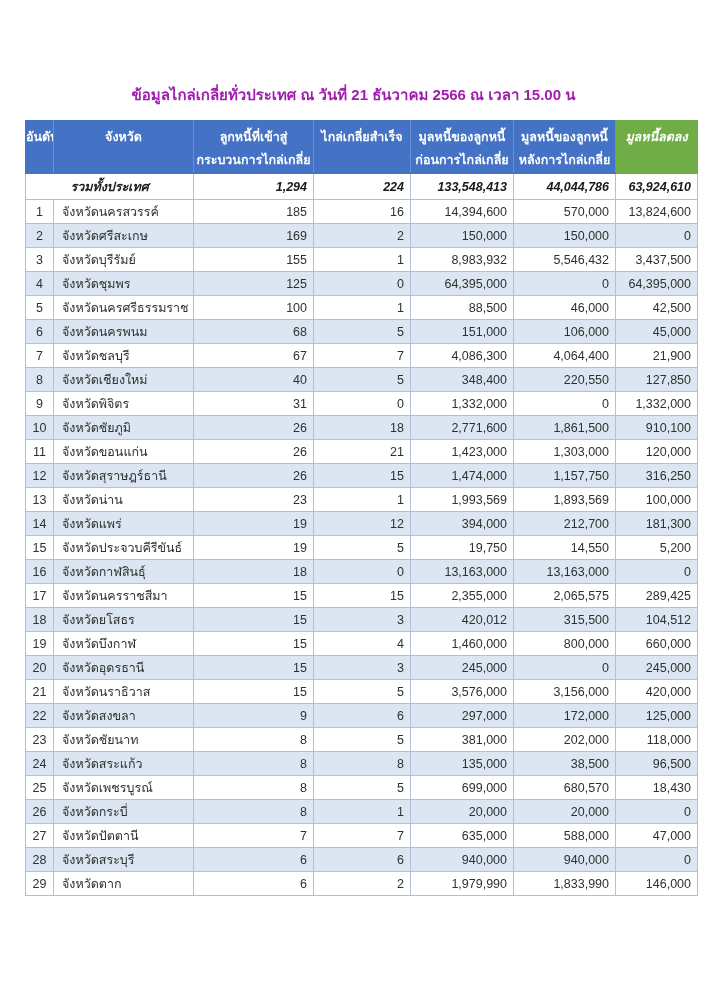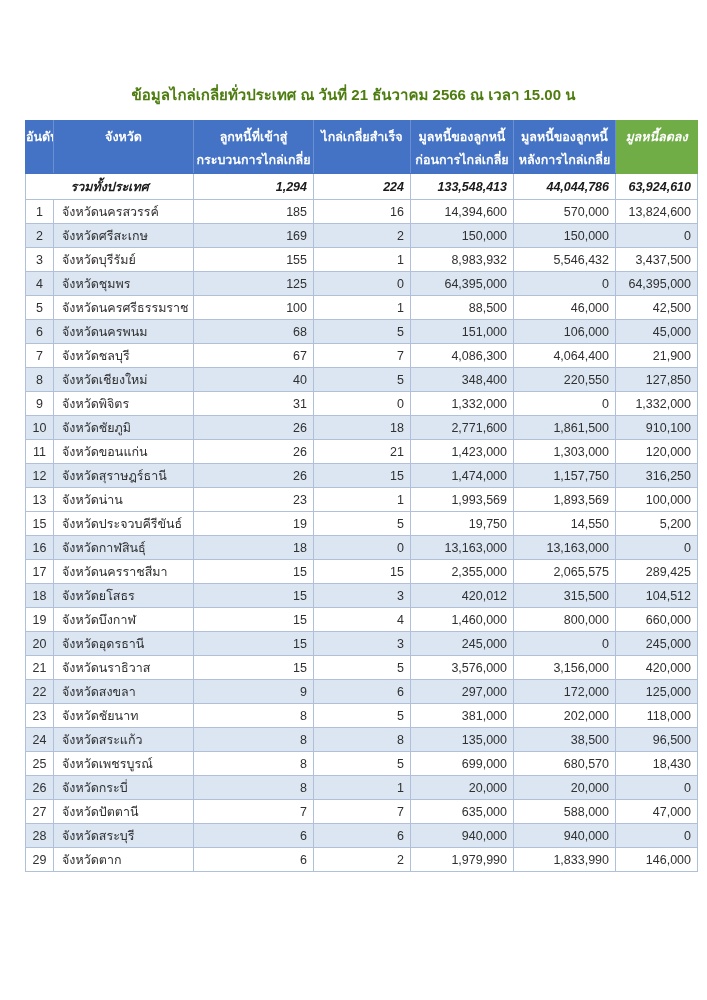--- a/index.html
+++ b/index.html
@@ -12,21 +12,21 @@
     font-family:"Liberation Sans", sans-serif;
     color:#303030;
   }
   .doc-title {
     position:absolute;
     top:83px; left:0;
     width:100%;
     text-align:center;
     font-size:15px;
     font-weight:bold;
-    color:#4d7c0f;
+    color:#a21caf;
   }
   table.data-table {
     position:absolute;
     left:25px; top:120px;
     width:672px;
     border-collapse:collapse;
     table-layout:fixed;
     font-size:12.5px;
   }
   .data-table col.c-rank     { width:28px; }
@@ -246,20 +246,29 @@
         </tr>
         <tr class="data-row">
           <td class="num-c">13</td>
           <td class="prov">จังหวัดน่าน</td>
           <td class="num">23</td>
           <td class="num">1</td>
           <td class="num">1,993,569</td>
           <td class="num">1,893,569</td>
           <td class="num">100,000</td>
         </tr>
+        <tr class="data-row band">
+          <td class="num-c">14</td>
+          <td class="prov">จังหวัดแพร่</td>
+          <td class="num">19</td>
+          <td class="num">12</td>
+          <td class="num">394,000</td>
+          <td class="num">212,700</td>
+          <td class="num">181,300</td>
+        </tr>
         <tr class="data-row">
           <td class="num-c">15</td>
           <td class="prov">จังหวัดประจวบคีรีขันธ์</td>
           <td class="num">19</td>
           <td class="num">5</td>
           <td class="num">19,750</td>
           <td class="num">14,550</td>
           <td class="num">5,200</td>
         </tr>
         <tr class="data-row band">

